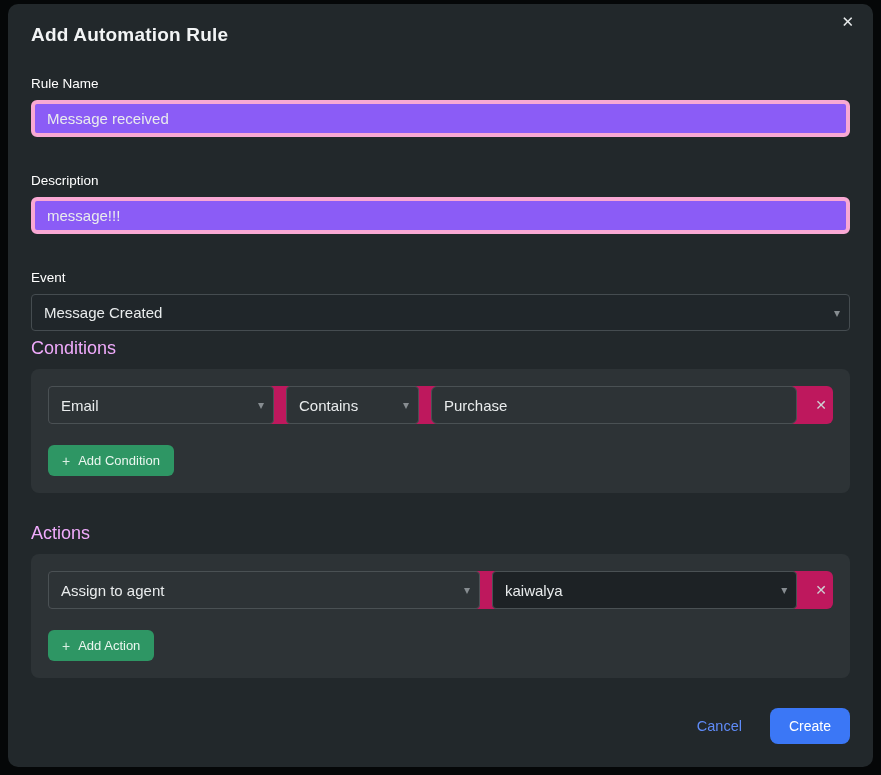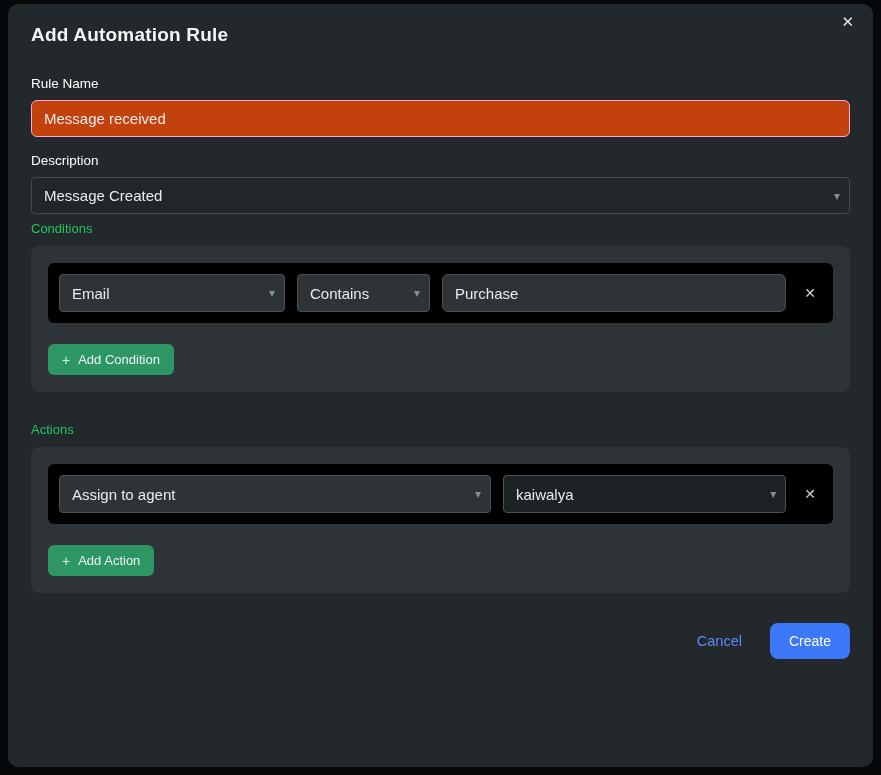--- a/index.html
+++ b/index.html
@@ -35,29 +35,29 @@
     margin-bottom: 30px;
   }
   .field-label {
     color: #ffffff;
     font-size: 13.5px;
     margin-bottom: 9px;
   }
   .text-input {
     width: 100%;
     height: 37px;
-    background: #c2410c;
-    border: 1px solid #f9a8d4;
+    background: #8b5cf6;
+    border: 4px solid #f9a8d4;
     border-radius: 6px;
     color: #e9eced;
     font-size: 15px;
     font-family: "Liberation Sans", "DejaVu Sans", sans-serif;
     padding: 0 12px;
     outline: none;
-    margin-bottom: 16px;
+    margin-bottom: 36px;
     display: block;
   }
   .select {
     position: relative;
     width: 100%;
     height: 37px;
     background: #20262a;
     border: 1px solid #454c50;
     border-radius: 4px;
     color: #e9eced;
@@ -77,34 +77,33 @@
     line-height: 1;
   }
   .event-select { margin-bottom: 7px; }
   .helper-text {
     color: #3aa76d;
     font-size: 12.5px;
     text-align: right;
     margin-bottom: 22px;
   }
   .section-label {
-    color: #22c55e;
-    font-size: 13px;
+    color: #f0abfc;
+    font-size: 18px;
     margin-bottom: 10px;
   }
   .card {
     background: #2d3336;
     border-radius: 8px;
     padding: 17px;
     margin-bottom: 30px;
   }
   .row-strip {
-    background: #000000;
+    background: #be185d;
     border-radius: 6px;
-    padding: 11px;
     display: flex;
     align-items: center;
     gap: 12px;
     margin-bottom: 21px;
   }
   .row-strip .select,
   .row-strip .text-input {
     margin-bottom: 0;
     height: 38px;
     background: #2d3336;
@@ -166,21 +165,23 @@
 <div class="modal">
 
   <span class="modal-close">✕</span>
 
   <div class="modal-title">Add Automation Rule</div>
 
   <div class="field-label">Rule Name</div>
   <input class="text-input" type="text" value="Message received" style="">
 
   <div class="field-label">Description</div>
-
+  <input class="text-input" type="text" value="message!!!" style="">
+
+  <div class="field-label">Event</div>
   <div class="select event-select">
     <span>Message Created</span>
     <span class="chev">▾</span>
   </div>
 
   <div class="section-label">Conditions</div>
   <div class="card">
     <div class="row-strip">
       <div class="select sel-field">
         <span>Email</span>

